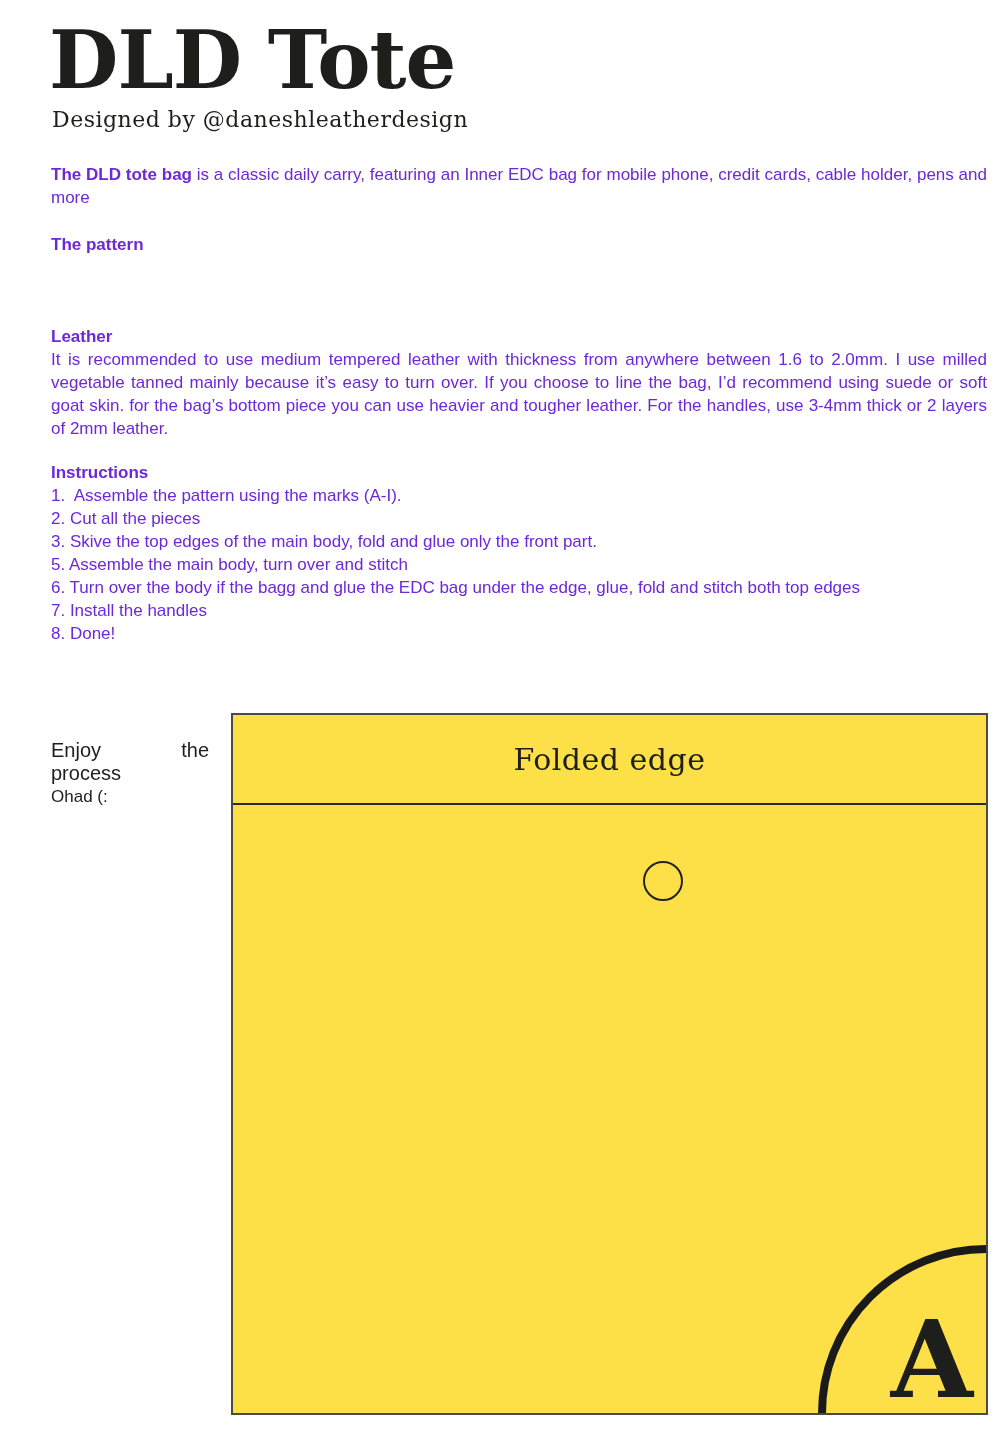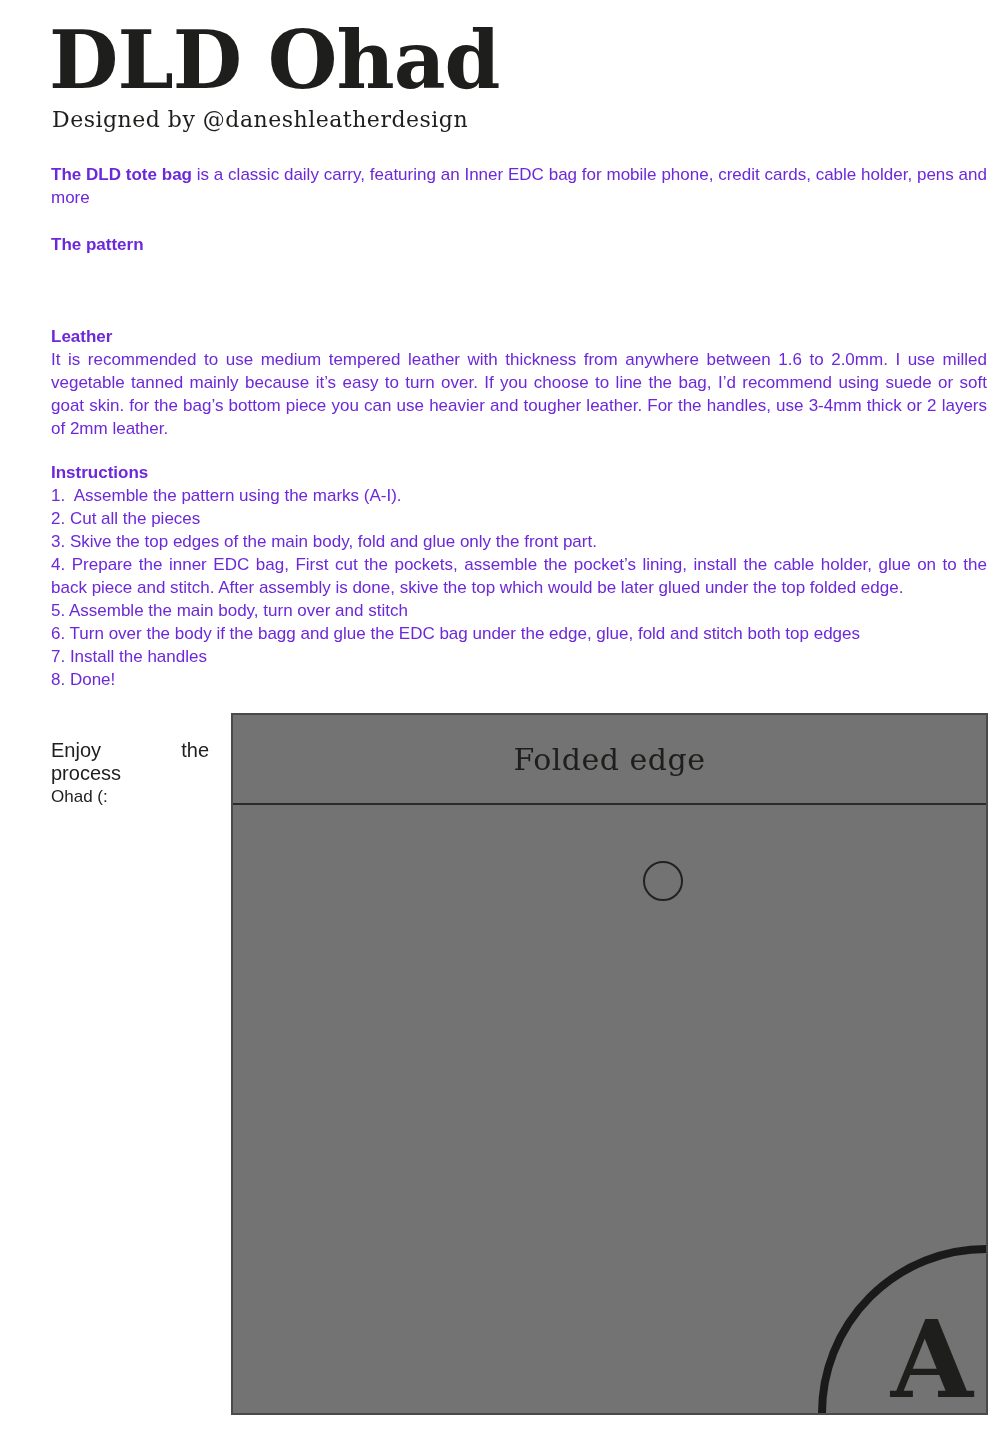--- a/index.html
+++ b/index.html
@@ -79,21 +79,21 @@
   }
   
   .pattern-box {
     position: absolute;
     left: 231px;
     top: 713px;
     width: 757px;
     height: 702px;
     border: 2px solid #4a4a4a;
     box-sizing: border-box;
-    background: #737373;
+    background: #fde047;
   }
   .fold-band {
     position: absolute;
     left: 0;
     top: 0;
     width: 100%;
     height: 90px;
     border-bottom: 2px solid #2a2a2a;
     box-sizing: border-box;
     display: flex;
@@ -132,21 +132,21 @@
     font-size: 106px;
     line-height: 1;
     color: #1e1e1c;
   }
 </style>
 </head>
 <body>
 
 <div class="page">
 
-  <h1 class="title">DLD Ohad</h1>
+  <h1 class="title">DLD Tote</h1>
   <div class="subtitle">Designed by @daneshleatherdesign</div>
 
   <div class="textblock intro-block">
     <p>
       <strong>The DLD tote bag</strong><span> is a classic daily carry, featuring an Inner EDC bag for mobile phone, credit cards, cable holder, pens and more</span>
     </p>
   </div>
 
   <div class="textblock pattern-block">
     <div class="sec-heading">The pattern</div>
@@ -155,21 +155,20 @@
   <div class="textblock leather-block">
     <div class="sec-heading">Leather</div>
     <p>It is recommended to use medium tempered leather with thickness from anywhere between 1.6 to 2.0mm. I use milled vegetable tanned mainly because it’s easy to turn over. If you choose to line the bag, I’d recommend using suede or soft goat skin. for the bag’s bottom piece you can use heavier and tougher leather. For the handles, use 3-4mm thick or 2 layers of 2mm leather.</p>
   </div>
 
   <div class="textblock instr-block">
     <div class="sec-heading">Instructions</div>
     <div class="inst-item">1.&nbsp; Assemble the pattern using the marks (A-I).</div>
     <div class="inst-item">2. Cut all the pieces</div>
     <div class="inst-item">3. Skive the top edges of the main body, fold and glue only the front part.</div>
-    <div class="inst-item">4. Prepare the inner EDC bag, First cut the pockets, assemble the pocket’s lining, install the cable holder, glue on to the back piece and stitch. After assembly is done, skive the top which would be later glued under the top folded edge.</div>
     <div class="inst-item">5. Assemble the main body, turn over and stitch</div>
     <div class="inst-item">6. Turn over the body if the bagg and glue the EDC bag under the edge, glue, fold and stitch both top edges</div>
     <div class="inst-item">7. Install the handles</div>
     <div class="inst-item">8. Done!</div>
   </div>
 
   <div class="closing-1">Enjoy the process</div>
   <div class="closing-2">Ohad (:</div>
 
   <div class="pattern-box">

